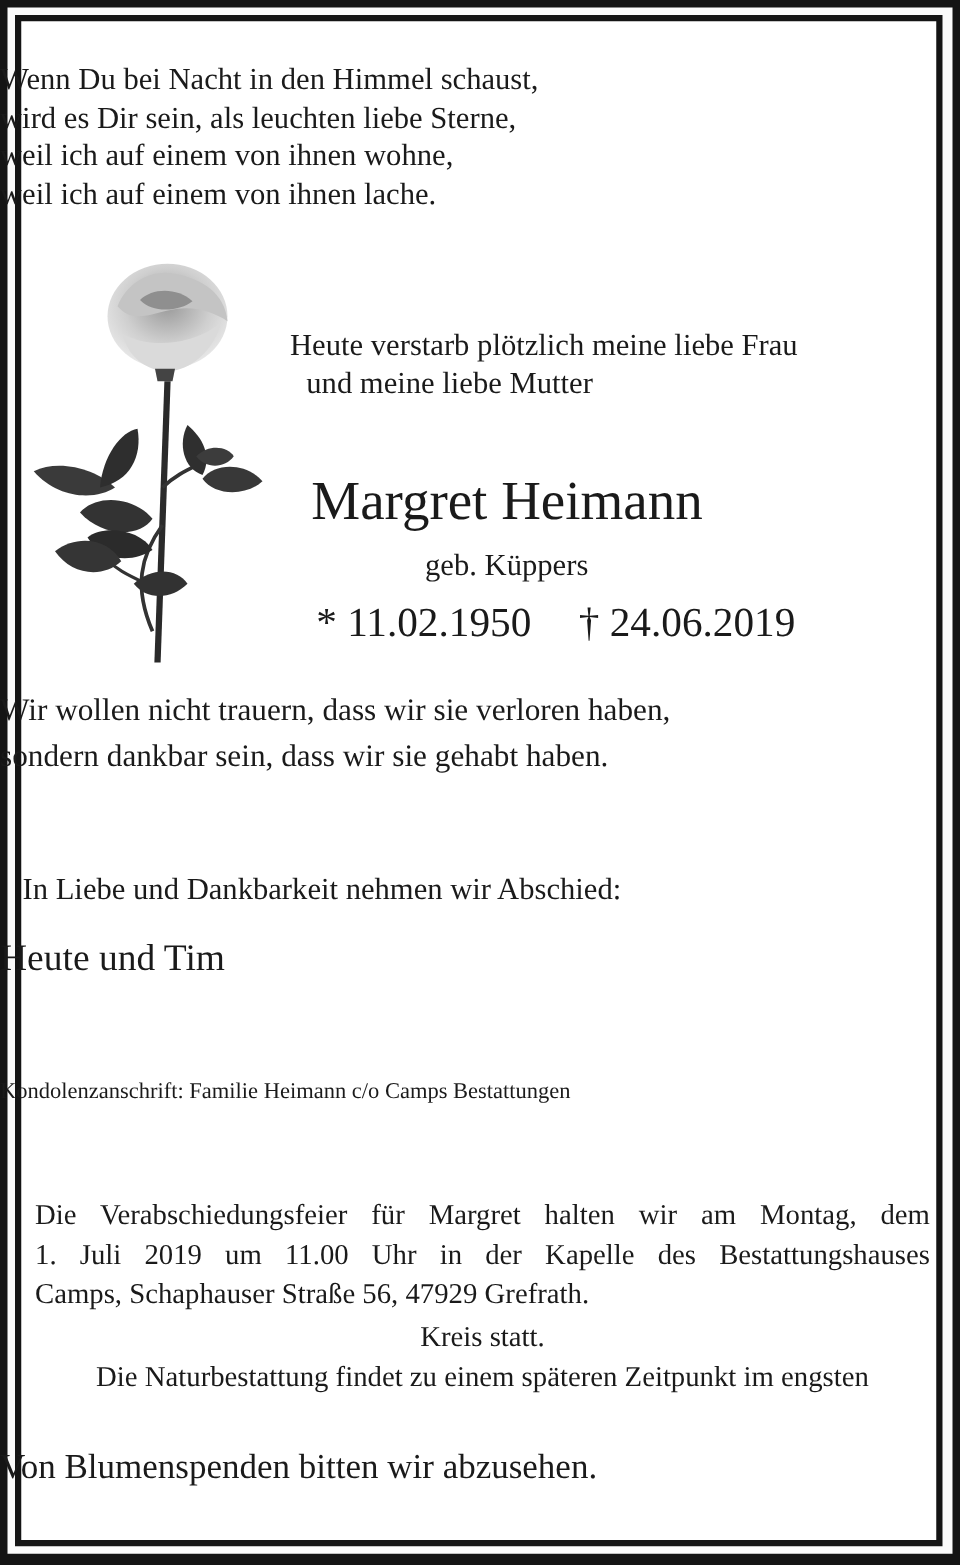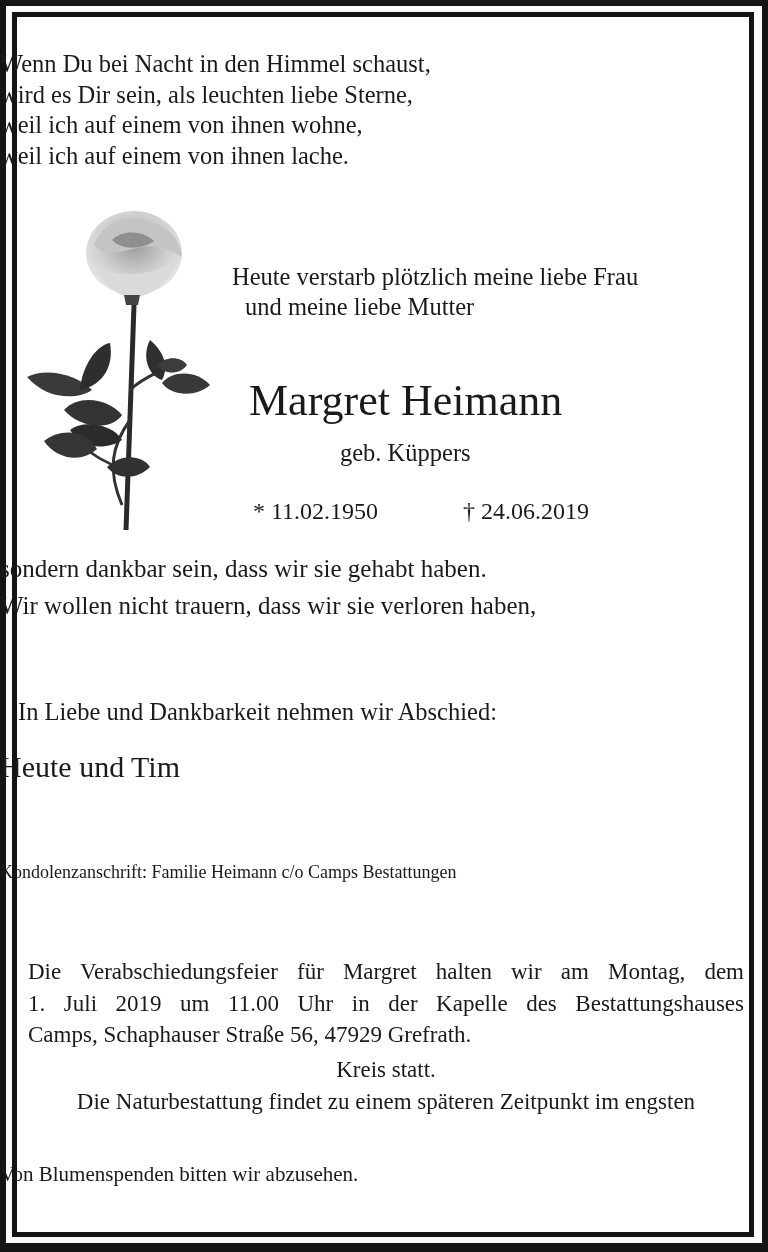--- a/index.html
+++ b/index.html
@@ -8,32 +8,32 @@
   .gap { position:absolute; left:6px; top:6px; width:756px; height:1237px; background:#fafafa; }
   .inner { position:absolute; left:12px; top:12px; width:742px; height:1225px; border:5px solid #141414;
            background:#fff; box-sizing:border-box; }
   .t { position:absolute; left:0; width:676px; text-align:left; white-space:nowrap; }
   .poem { font-size:24.5px; line-height:30.5px; top:49px; }
   .poem div { height:30.5px; }
   .intro { position:absolute; left:232px; top:262px; font-size:24.5px; line-height:30px; white-space:nowrap; }
   .intro div:nth-child(2) { padding-left:13px; }
   .name { position:absolute; left:249px; top:375px; font-size:44px; line-height:52px; white-space:nowrap; }
   .born-name { position:absolute; left:340px; top:438px; font-size:24.5px; line-height:30px; white-space:nowrap; }
-  .date { position:absolute; top:496px; font-size:24px; line-height:30px; white-space:nowrap; }
+  .date { position:absolute; top:484px; font-size:33px; line-height:30px; white-space:nowrap; }
   .date.b { left:253px; } .date.d { left:463px; }
   .quote { top:550px; font-size:25px; line-height:37px; }
   .farewell { top:697px; font-size:24.5px; line-height:30px;padding-left:18px; }
   .signers { top:748px; font-size:30px; line-height:38px; }
   .cond { top:856px; font-size:18px; line-height:33px; }
   .cond div { height:33px; }
   .cer { position:absolute; left:28px; width:716px; top:956px; font-size:23px; line-height:31.5px; }
   .cer .j { text-align:justify; text-align-last:justify; white-space:nowrap; }
   .cer .c { text-align:left; }
   .nat { position:absolute; left:28px; width:716px; top:1054px; font-size:23px; line-height:32px; text-align:center; }
-  .flw { top:1159px; font-size:21px; line-height:30px; }
+  .flw { top:1159px; font-size:28px; line-height:30px; }
   .rose { position:absolute; left:22px; top:205px; width:190px; height:330px; }
 </style>
 </head>
 <body>
 
 <div class="gap"></div>
 <div class="inner"></div>
 
 <div class="t poem">
   <div>Wenn Du bei Nacht in den Himmel schaust,</div>
@@ -74,22 +74,22 @@
   <div>Heute verstarb plötzlich meine liebe Frau</div>
   <div>und meine liebe Mutter</div>
 </div>
 
 <div class="name">Margret Heimann</div>
 <div class="born-name">geb. Küppers</div>
 <div class="date b">* 11.02.1950</div>
 <div class="date d">† 24.06.2019</div>
 
 <div class="t quote">
+  <div>Wir wollen nicht trauern, dass wir sie verloren haben,</div>
   <div>sondern dankbar sein, dass wir sie gehabt haben.</div>
-  <div>Wir wollen nicht trauern, dass wir sie verloren haben,</div>
 </div>
 
 <div class="t farewell">In Liebe und Dankbarkeit nehmen wir Abschied:</div>
 <div class="t signers">Heute und Tim</div>
 
 <div class="t cond">
   <div>Kondolenzanschrift: Familie Heimann c/o Camps Bestattungen</div>
 </div>
 
 <div class="cer">

